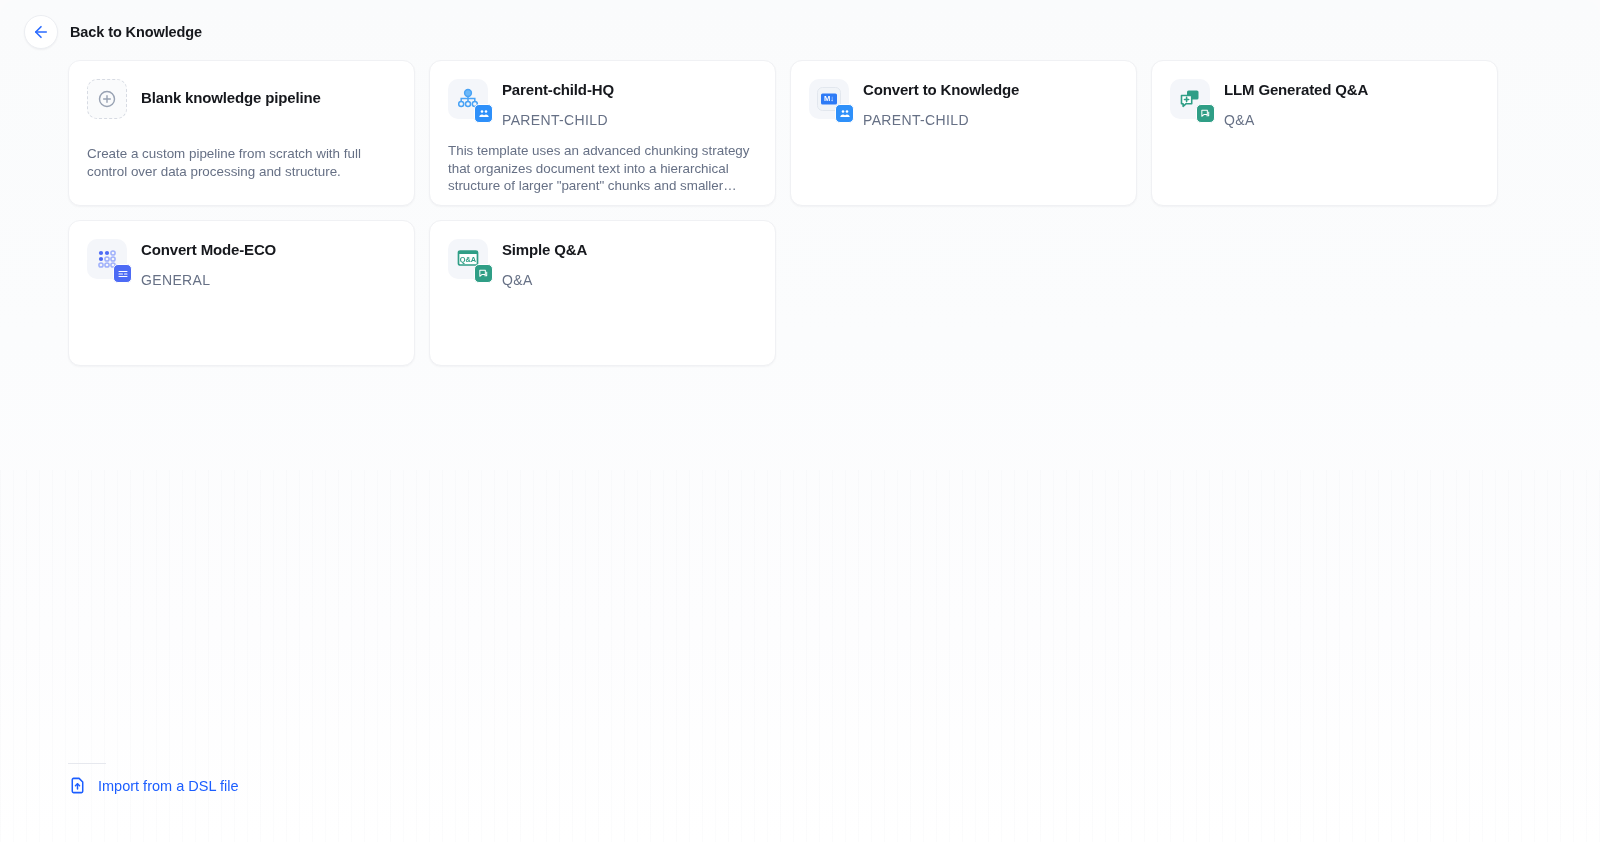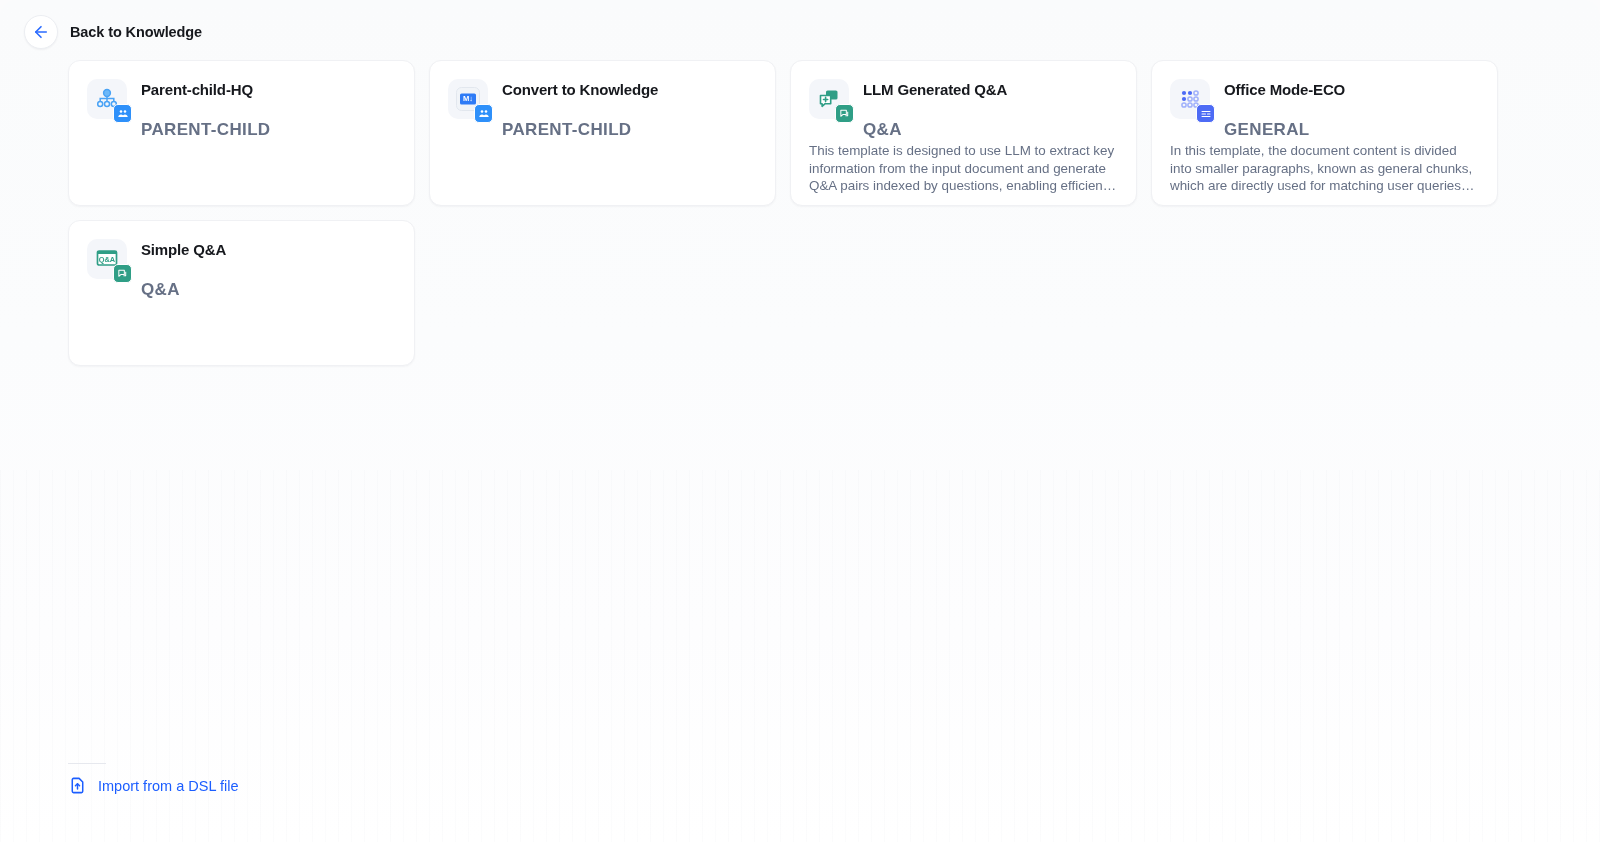--- a/index.html
+++ b/index.html
@@ -150,23 +150,23 @@
   .card-title {
     font-size: 15px;
     font-weight: bold;
     color: #16181d;
     line-height: 20px;
     letter-spacing: -0.15px;
     white-space: nowrap;
   }
 
   .card-tag {
-    margin-top: 20px;
-    font-size: 17px;
-    font-weight: bold;
+    margin-top: 12px;
+    font-size: 14px;
+    font-weight: normal;
     color: #667085;
     letter-spacing: 0.35px;
     text-transform: uppercase;
   }
 
   .card-title.only {
     padding-top: 8px;
   }
 
   .card-desc {
@@ -226,20 +226,36 @@
           <path d="M19 12H5"></path>
           <path d="M12 19l-7-7 7-7"></path>
         </svg>
       </span>
     </div>
     <div class="back-title">Back to Knowledge</div>
   </div>
 
   <div class="grid">
 
+    <div class="card">
+      <div class="card-head">
+        <div class="icon-wrap">
+          <div class="icon-tile dashed">
+            <svg width="20" height="20" viewBox="0 0 24 24" fill="none" stroke="#98a2b3" stroke-width="1.7" stroke-linecap="round">
+              <circle cx="12" cy="12" r="9"></circle>
+              <path d="M12 8v8M8 12h8"></path>
+            </svg>
+          </div>
+        </div>
+        <div class="title-block">
+          <div class="card-title only">Blank knowledge pipeline</div>
+        </div>
+      </div>
+      <div class="card-desc two">Create a custom pipeline from scratch with full control over data processing and structure.</div>
+    </div>
 
     <div class="card">
       <div class="card-head">
         <div class="icon-wrap">
           <div class="icon-tile">
             <svg width="24" height="24" viewBox="0 0 24 24" fill="none" stroke="#4aa3f5" stroke-width="1.5">
               <circle cx="12" cy="6" r="3.4" fill="#6cb8f8" stroke="#4aa3f5"></circle>
               <circle cx="5.2" cy="17" r="2.5"></circle>
               <circle cx="12" cy="17" r="2.5"></circle>
               <circle cx="18.8" cy="17" r="2.5"></circle>
@@ -253,20 +269,21 @@
               <path d="M2.6 18c0-3 2.4-5.2 5.4-5.2S13.4 15 13.4 18z"></path>
               <path d="M10.8 18c0-3 2.4-5.2 5.2-5.2S21.4 15 21.4 18z"></path>
             </svg>
           </div>
         </div>
         <div class="title-block">
           <div class="card-title">Parent-child-HQ</div>
           <div class="card-tag">PARENT-CHILD</div>
         </div>
       </div>
+      <div class="card-desc">This template uses an advanced chunking strategy that organizes document text into a hierarchical structure of larger "parent" chunks and smaller…</div>
     </div>
 
     <div class="card">
       <div class="card-head">
         <div class="icon-wrap">
           <div class="icon-tile">
             <svg width="26" height="26" viewBox="0 0 26 26">
               <rect x="1.5" y="1.5" width="23" height="23" rx="5" fill="#f1f4f8" stroke="#e2e7ee" stroke-width="1"></rect>
               <rect x="5" y="7.5" width="16" height="11" rx="1.6" fill="#2e7bf6"></rect>
               <text x="13" y="15.4" font-family="'Liberation Sans', sans-serif" font-size="7.6" font-weight="bold" fill="#ffffff" text-anchor="middle">M↓</text>
@@ -303,21 +320,20 @@
               <path d="M4 5h12v9H9l-5 4z"></path>
               <path d="M19 8v9h-5"></path>
             </svg>
           </div>
         </div>
         <div class="title-block">
           <div class="card-title">LLM Generated Q&amp;A</div>
           <div class="card-tag">Q&amp;A</div>
         </div>
       </div>
-      <div class="card-desc">This template is designed to use LLM to extract key information from the input document and generate Q&amp;A pairs indexed by questions, enabling efficien…</div>
     </div>
 
     <div class="card">
       <div class="card-head">
         <div class="icon-wrap">
           <div class="icon-tile">
             <svg width="24" height="24" viewBox="0 0 24 24">
               <circle cx="6" cy="6" r="2.1" fill="#4d6bf5"></circle>
               <circle cx="12" cy="6" r="2.1" fill="#4d6bf5"></circle>
               <circle cx="18" cy="6" r="2.1" fill="none" stroke="#9fb0fb" stroke-width="1.5"></circle>
@@ -329,25 +345,24 @@
               <circle cx="18" cy="18" r="2.1" fill="none" stroke="#9fb0fb" stroke-width="1.5"></circle>
             </svg>
           </div>
           <div class="badge indigo">
             <svg width="12" height="12" viewBox="0 0 24 24" fill="none" stroke="#ffffff" stroke-width="2.1" stroke-linecap="round">
               <path d="M4 7h16M4 12h7M15 12h5M4 17h16"></path>
             </svg>
           </div>
         </div>
         <div class="title-block">
-          <div class="card-title">Office Mode-ECO</div>
+          <div class="card-title">Convert Mode-ECO</div>
           <div class="card-tag">GENERAL</div>
         </div>
       </div>
-      <div class="card-desc">In this template, the document content is divided into smaller paragraphs, known as general chunks, which are directly used for matching user queries…</div>
     </div>
 
     <div class="card">
       <div class="card-head">
         <div class="icon-wrap">
           <div class="icon-tile">
             <svg width="26" height="26" viewBox="0 0 26 26">
               <rect x="3.5" y="5" width="19" height="14" rx="1.6" fill="#ffffff" stroke="#2f9e86" stroke-width="1.7"></rect>
               <rect x="3.5" y="5" width="19" height="3" fill="#2f9e86"></rect>
               <text x="13" y="16.4" font-family="'Liberation Sans', sans-serif" font-size="7.4" font-weight="bold" fill="#2f9e86" text-anchor="middle">Q&amp;A</text>

